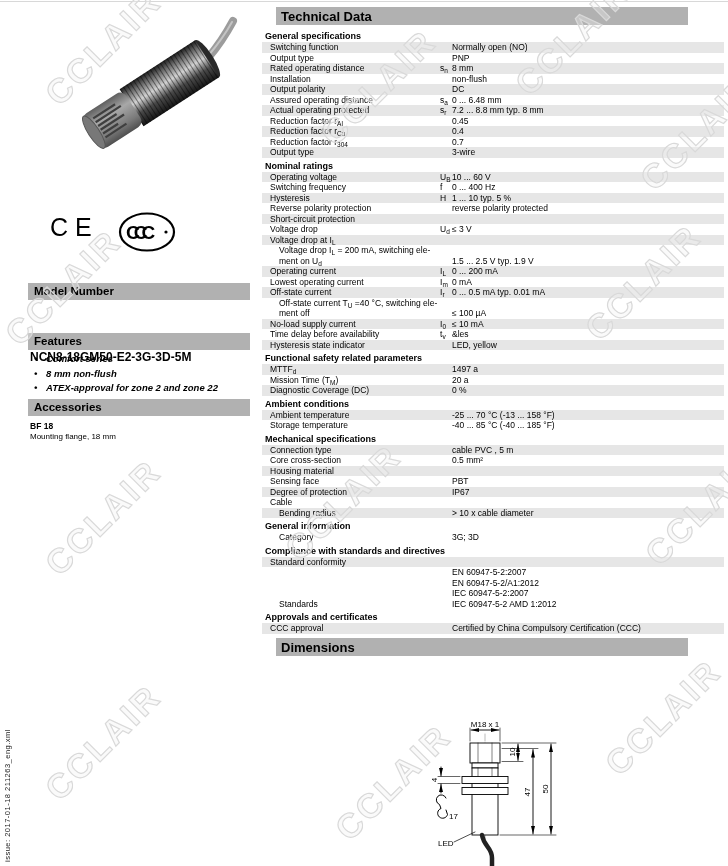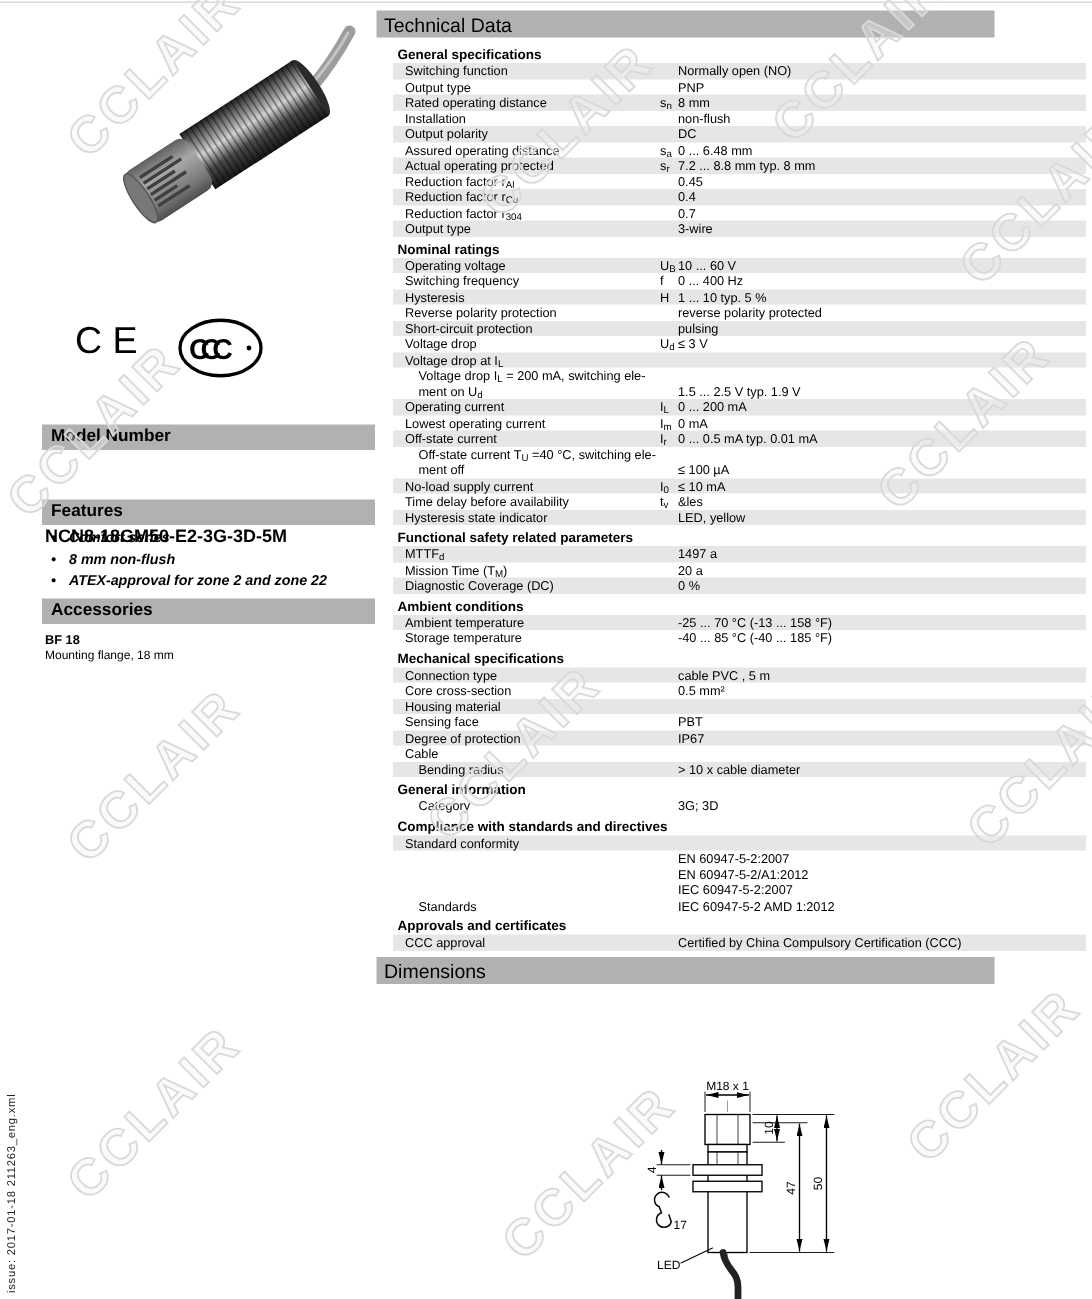--- a/index.html
+++ b/index.html
@@ -11,22 +11,22 @@
   .abs{position:absolute;}
   
   .wm{
     position:absolute;font-weight:bold;font-size:34px;letter-spacing:3px;
     color:rgba(240,240,240,.35);-webkit-text-stroke:1.2px #d9d9d9;
     transform:rotate(-45deg);transform-origin:center;pointer-events:none;z-index:9;
     white-space:nowrap;
   }
   
   .main-bar{
-    position:absolute;left:251px;width:412px;height:18px;background:var(--bar);
-    font-size:13px;font-weight:normal;padding:2px 0 0 5px;box-sizing:border-box;z-index:2;
+    position:absolute;left:276px;width:412px;height:18px;background:var(--bar);
+    font-size:13px;font-weight:bold;padding:2px 0 0 5px;box-sizing:border-box;z-index:2;
   }
   .side-bar{
     position:absolute;left:28px;width:222px;height:17px;background:var(--bar);
     font-size:11.5px;font-weight:bold;padding:2px 0 0 6px;box-sizing:border-box;z-index:2;
   }
   
   #tech-sections{position:absolute;left:262px;top:28px;width:462px;z-index:1;}
   .sec-title{font-size:9px;font-weight:bold;line-height:11px;margin-top:3px;padding-left:3px;}
   .trow{display:flex;align-items:flex-end;font-size:8.5px;line-height:10.5px;min-height:10.5px;padding-left:8px;box-sizing:border-box;}
   .trow.stripe{background:var(--stripe);}
@@ -212,21 +212,20 @@
       <div class="val">1 ... 10  typ. 5  %</div>
     </div>
     <div class="trow">
       <div class="lbl">Reverse polarity protection</div>
       <div class="sym"></div>
       <div class="val">reverse polarity protected</div>
     </div>
     <div class="trow stripe">
       <div class="lbl">Short-circuit protection</div>
       <div class="sym"></div>
-      <div class="val">pulsing</div>
     </div>
     <div class="trow">
       <div class="lbl">Voltage drop</div>
       <div class="sym">U<sub>d</sub></div>
       <div class="val">≤ 3 V</div>
     </div>
     <div class="trow stripe">
       <div class="lbl">Voltage drop at I<sub>L</sub></div>
       <div class="sym"></div>
       <div class="val"></div>

